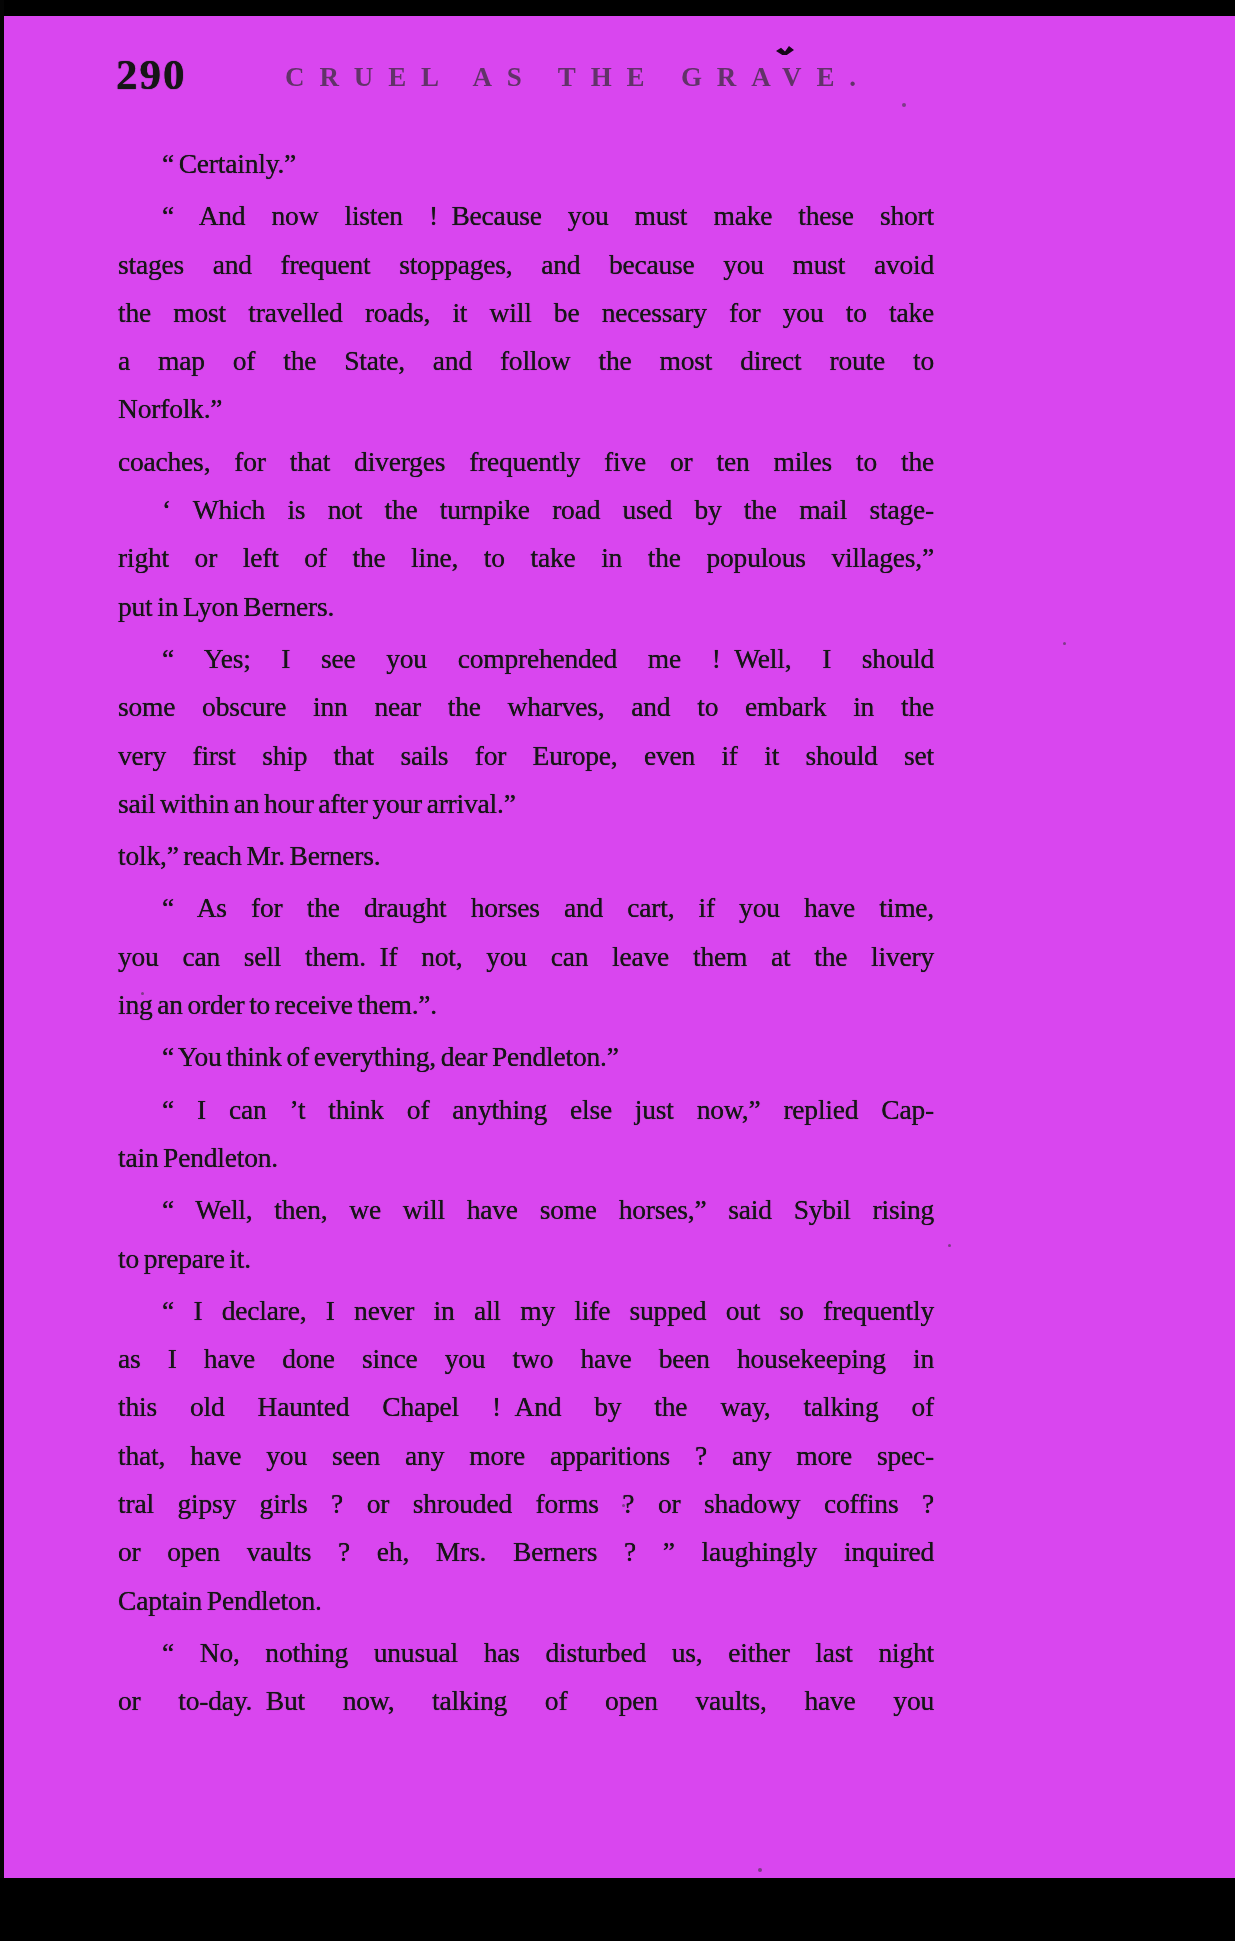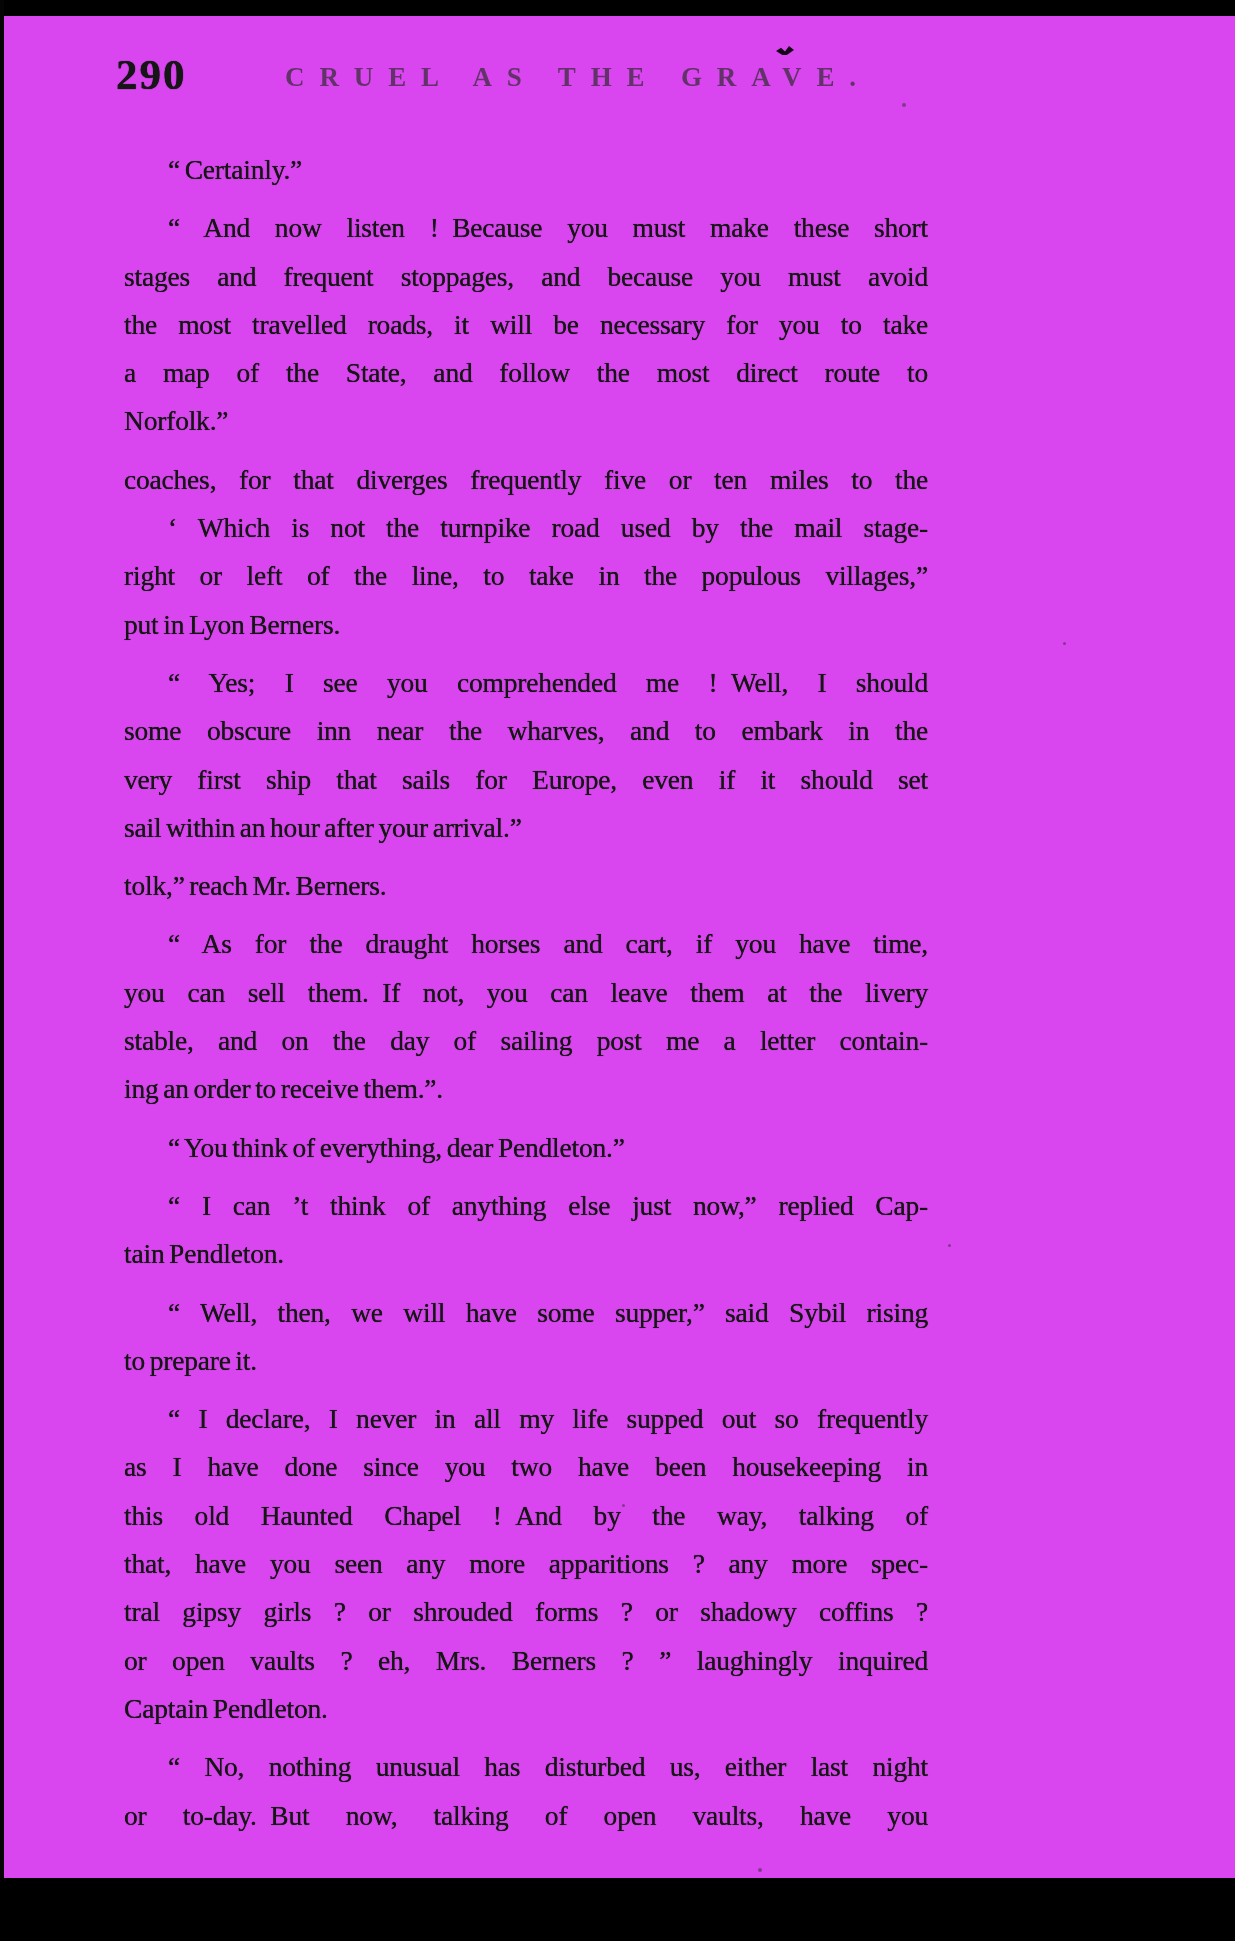--- a/index.html
+++ b/index.html
@@ -26,21 +26,21 @@
     position:absolute;left:776px;top:46px;width:18px;height:9px;background:#000;
     clip-path:polygon(0 55%,28% 20%,50% 60%,72% 0,100% 45%,60% 100%,35% 100%);
     opacity:.9;
   }
   .body{
     position:absolute;left:114px;top:136px;width:824px;
     font-size:27.5px;line-height:48.3px;
     word-spacing:-2px;letter-spacing:-0.2px;
     text-shadow:0 0 .7px #1a1a1a;
   }
-  .para{margin:10px;}
+  .para{margin:4px;}
   .line{text-align:justify;text-align-last:justify;}
   .line.endline{text-align-last:left;}
   .line.first{padding-left:44px;}
   .speck{position:absolute;background:#333;border-radius:50%;opacity:.55;}
 </style>
 </head>
 <body>
 
 <div class="scan">
   <div class="edge-top"></div>
@@ -72,32 +72,31 @@
         <div class="line">some obscure inn near the wharves, and to embark in the</div>
         <div class="line">very first ship that sails for Europe, even if it should set</div>
         <div class="line endline">sail within an hour after your arrival.”</div>
       </div>
       <div class="para">
         <div class="line endline">tolk,” reach Mr. Berners.</div>
       </div>
       <div class="para">
         <div class="line first">“ As for the draught horses and cart, if you have time,</div>
         <div class="line">you can sell them. If not, you can leave them at the livery</div>
-        <div class="line">stable, and on the day of sailing post me a letter contain-</div>
         <div class="line endline">ing an order to receive them.”.</div>
       </div>
       <div class="para">
         <div class="line first endline">“ You think of everything, dear Pendleton.”</div>
       </div>
       <div class="para">
         <div class="line first">“ I can ’t think of anything else just now,” replied Cap-</div>
         <div class="line endline">tain Pendleton.</div>
       </div>
       <div class="para">
-        <div class="line first">“ Well, then, we will have some supper,” said Sybil rising</div>
+        <div class="line first">“ Well, then, we will have some horses,” said Sybil rising</div>
         <div class="line endline">to prepare it.</div>
       </div>
       <div class="para">
         <div class="line first">“ I declare, I never in all my life supped out so frequently</div>
         <div class="line">as I have done since you two have been housekeeping in</div>
         <div class="line">this old Haunted Chapel ! And by the way, talking of</div>
         <div class="line">that, have you seen any more apparitions ? any more spec-</div>
         <div class="line">tral gipsy girls ? or shrouded forms ? or shadowy coffins ?</div>
         <div class="line">or open vaults ? eh, Mrs. Berners ? ” laughingly inquired</div>
         <div class="line endline">Captain Pendleton.</div>

